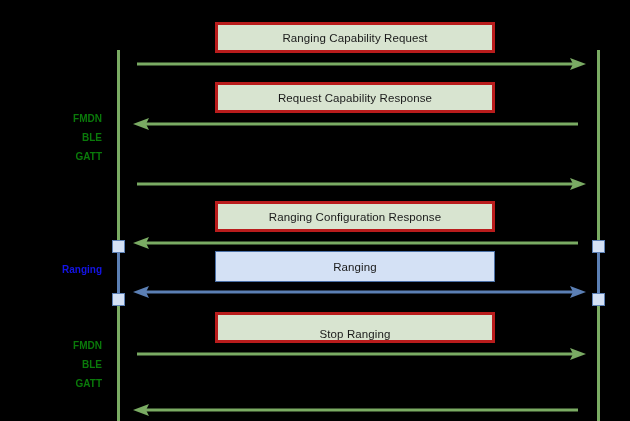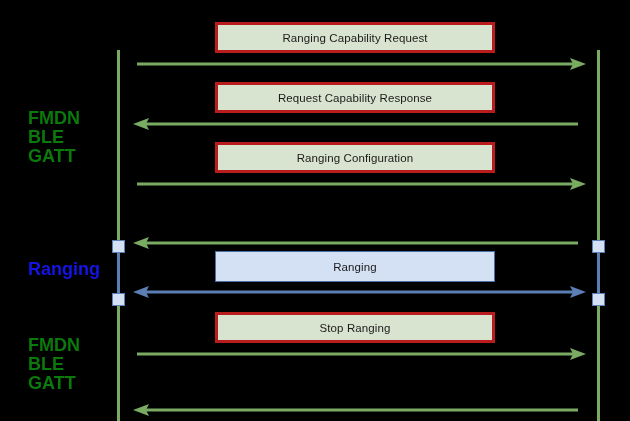--- a/index.html
+++ b/index.html
@@ -68,22 +68,22 @@
     background: #d4e1f5;
     border: 1px solid #5b7fb4;
     box-sizing: border-box;
   }
 
   
   .side-label {
     position: absolute;
     left: 28px;
     width: 74px;
-    text-align: left;
-    font-size: 18px;
+    text-align: right;
+    font-size: 10px;
     font-weight: bold;
     line-height: 19px;
     white-space: pre-line;
   }
   .side-label.green { color: #0a7a0a; }
   .side-label.blue  { color: #1414e6; }
 </style>
 </head>
 <body>
 
@@ -105,30 +105,30 @@
   <div class="msg-box green" style="top:82px;">
     <span>Request Capability Response</span>
   </div>
   <div class="arrow" style="left:133px; top:117px; width:445px;">
     <svg width="445" height="14" viewBox="0 0 445 14">
       <line x1="7" y1="7" x2="445" y2="7" stroke="#7aab63" stroke-width="3"></line>
       <path d="M0,7 L16,1 L13,7 L16,13 Z" fill="#7aab63"></path>
     </svg>
   </div>
 
-  <div class="msg-box green" style="top:142px;">
-    <span>Ranging Configuration</span>
-  </div>
   <div class="arrow" style="left:131px; top:177px; width:455px;">
     <svg width="455" height="14" viewBox="0 0 455 14">
       <line x1="6" y1="7" x2="448" y2="7" stroke="#7aab63" stroke-width="3"></line>
       <path d="M455,7 L439,1 L442,7 L439,13 Z" fill="#7aab63"></path>
     </svg>
   </div>
 
+  <div class="msg-box green" style="top:201px;">
+    <span>Ranging Configuration Response</span>
+  </div>
   <div class="arrow" style="left:133px; top:236px; width:445px;">
     <svg width="445" height="14" viewBox="0 0 445 14">
       <line x1="7" y1="7" x2="445" y2="7" stroke="#7aab63" stroke-width="3"></line>
       <path d="M0,7 L16,1 L13,7 L16,13 Z" fill="#7aab63"></path>
     </svg>
   </div>
 
   <div class="activation-bar" style="left:117px; top:246px; height:54px;"></div>
   <div class="activation-node" style="left:112px; top:240px;"></div>
   <div class="activation-node" style="left:112px; top:293px;"></div>
@@ -141,21 +141,21 @@
     <span>Ranging</span>
   </div>
   <div class="arrow" style="left:133px; top:285px; width:453px;">
     <svg width="453" height="14" viewBox="0 0 453 14">
       <line x1="7" y1="7" x2="446" y2="7" stroke="#5b7fb4" stroke-width="3"></line>
       <path d="M0,7 L16,1 L13,7 L16,13 Z" fill="#5b7fb4"></path>
       <path d="M453,7 L437,1 L440,7 L437,13 Z" fill="#5b7fb4"></path>
     </svg>
   </div>
 
-  <div class="msg-box green" style="top:312px;">
+  <div class="msg-box green" style="top:312px;align-items:flex-end;">
     <span>Stop Ranging</span>
   </div>
   <div class="arrow" style="left:131px; top:347px; width:455px;">
     <svg width="455" height="14" viewBox="0 0 455 14">
       <line x1="6" y1="7" x2="448" y2="7" stroke="#7aab63" stroke-width="3"></line>
       <path d="M455,7 L439,1 L442,7 L439,13 Z" fill="#7aab63"></path>
     </svg>
   </div>
 
   <div class="arrow" style="left:133px; top:403px; width:445px;">

